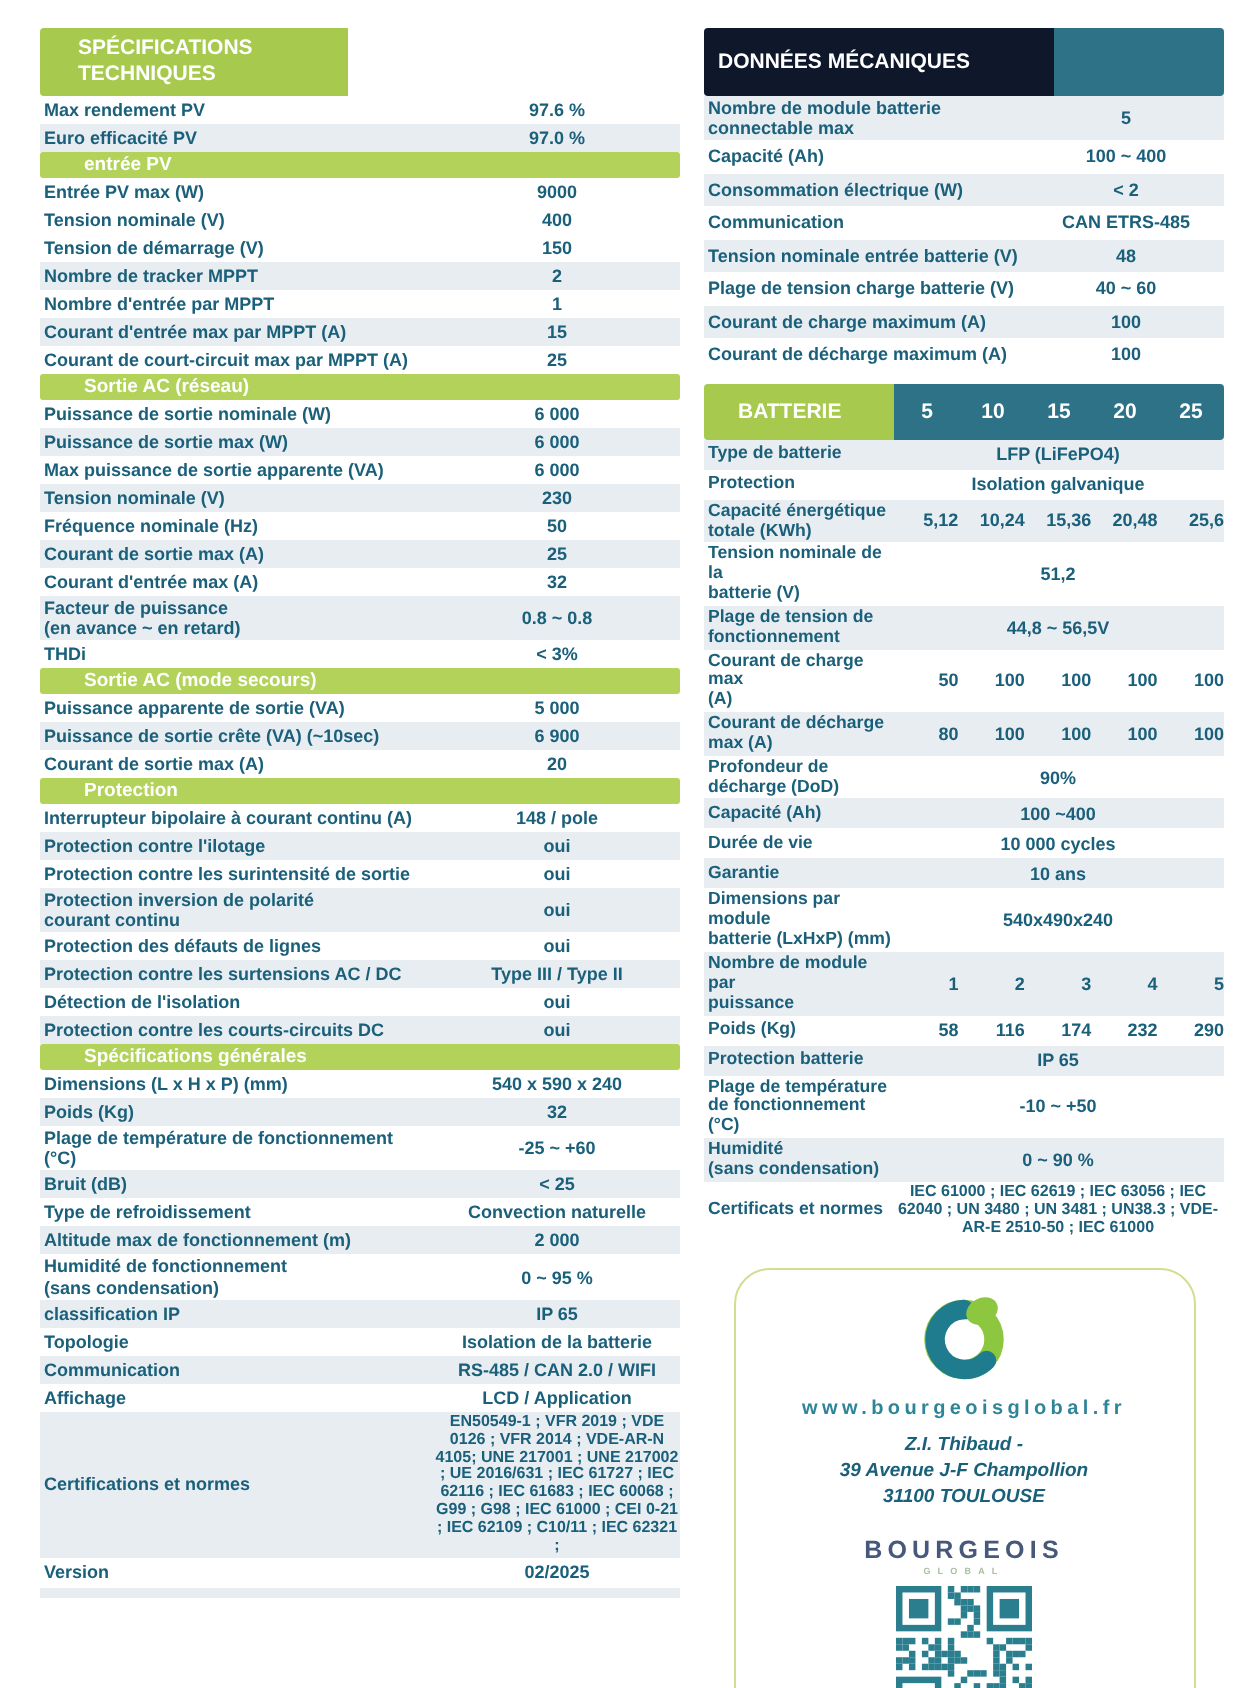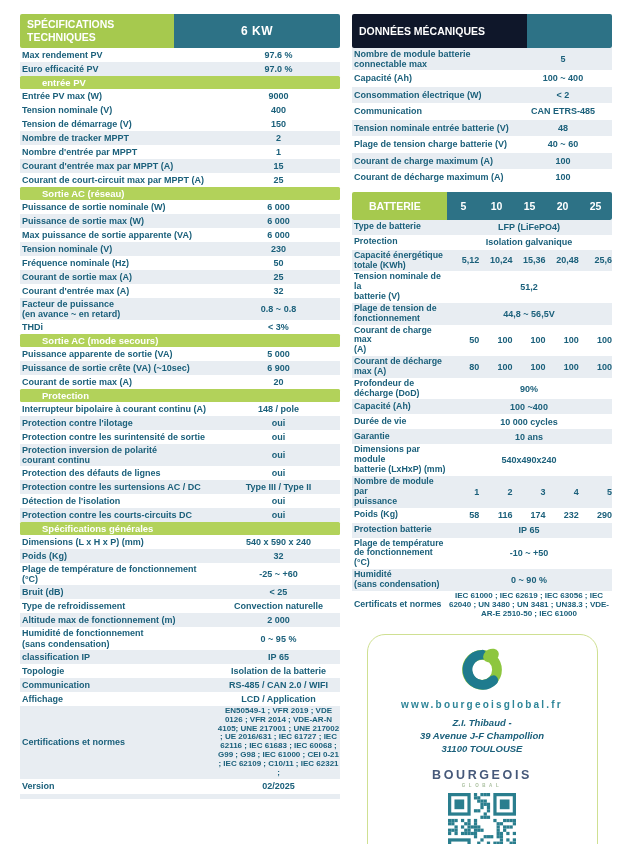--- a/index.html
+++ b/index.html
@@ -6,21 +6,21 @@
   html,body { width: 626px; height: 844px; background: #ffffff; overflow: hidden;
     font-family: "Liberation Sans", sans-serif; }
   .page { position: relative; width: 626px; height: 844px; background: #fff; }
   .col { position: absolute; top: 14px; }
   .col.left  { left: 20px;  width: 320px; }
   .col.right { left: 352px; width: 260px; display: flex; flex-direction: column; }
 
   
   .lt-header { display: flex; height: 34px; border-radius: 2px; overflow: hidden; }
   .lt-title { width: 154px; background: #a6c94e; color: #fff; font-weight: 700;
-    font-size: 10.5px; line-height: 1.2; display: flex; align-items: center; padding-left: 7px; }
+    font-size: 10.5px; line-height: 1.2; display: flex; align-items: center; padding-left: 19px; }
   .lt-model { flex: 1; background: #2d7286; color: #fff; font-weight: 700; font-size: 12px;
     display: flex; align-items: center; justify-content: center; letter-spacing: .5px; }
 
   .mech-header { display: flex; height: 34px; border-radius: 2px; overflow: hidden; }
   .mech-title { width: 175px; background: #0f172a; color: #fff; font-weight: 700;
     font-size: 10.5px; display: flex; align-items: center; padding-left: 7px; }
   .mech-spacer { flex: 1; background: #2d7286; }
 
   .bat-header { display: flex; height: 28px; border-radius: 2px; overflow: hidden; margin-top: 6px; }
   .bat-title { width: 95px; background: #a6c94e; color: #fff; font-weight: 700;
@@ -73,21 +73,20 @@
   .qr { margin-top: 5px; }
 </style>
 </head>
 <body>
 
 <div class="page">
 
   <div class="col left">
     <div class="lt-header">
       <div class="lt-title">SPÉCIFICATIONS TECHNIQUES</div>
-      <div class="lt-model">6 KW</div>
     </div>
     <div class="trows">
         <div class="trow k-lt">
           <div class="lab">Max rendement PV</div>
           <div class="val">97.6 %</div>
         </div>
         <div class="trow k-lt shade">
           <div class="lab">Euro efficacité PV</div>
           <div class="val">97.0 %</div>
         </div>

